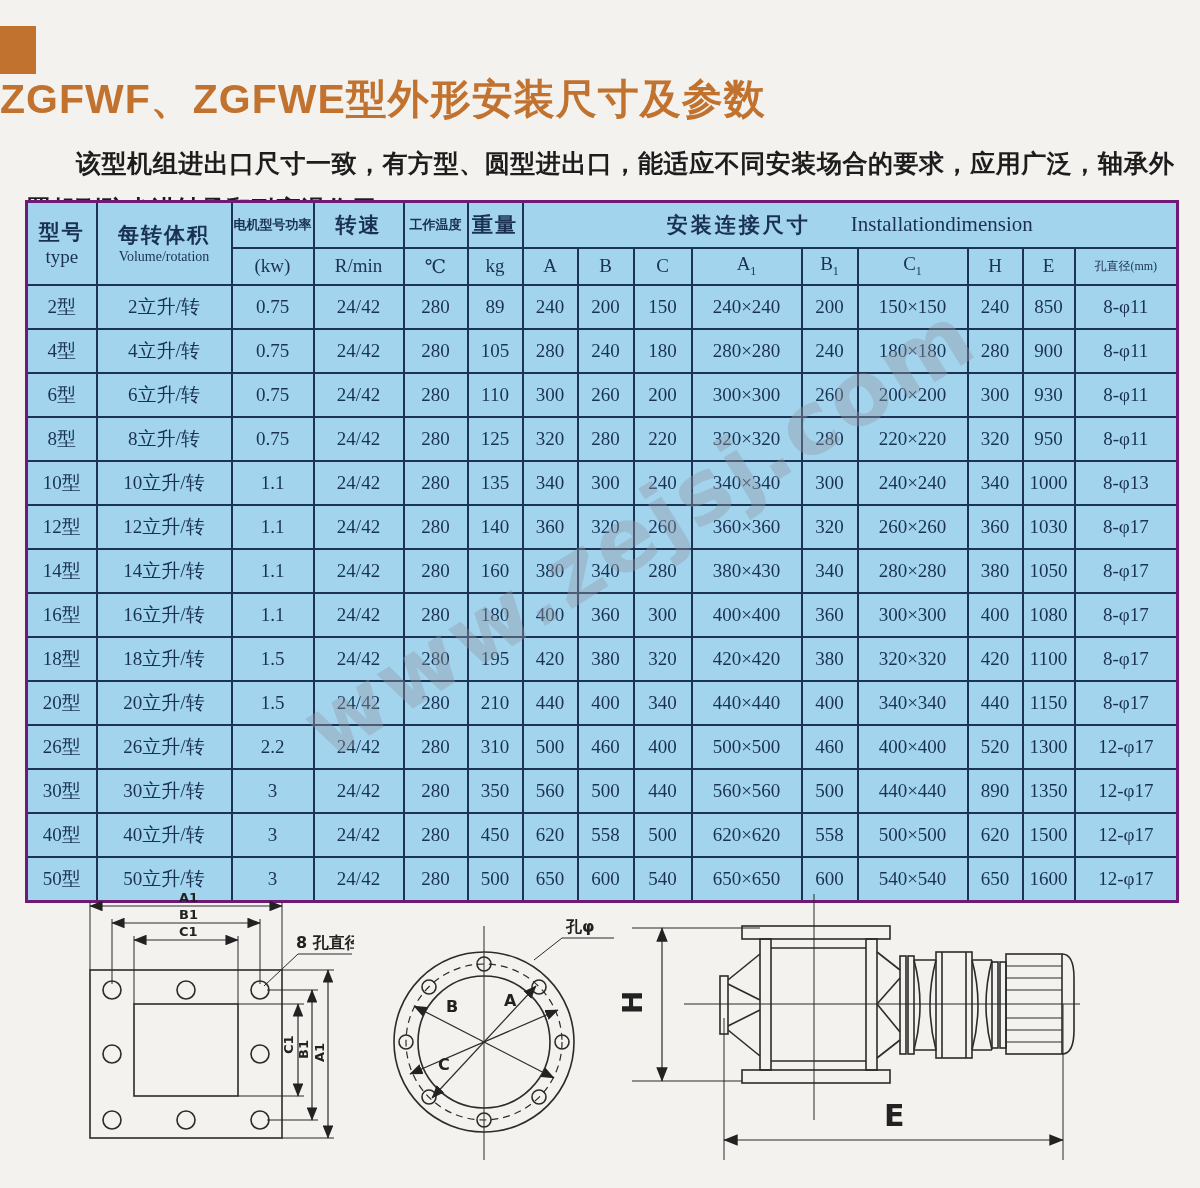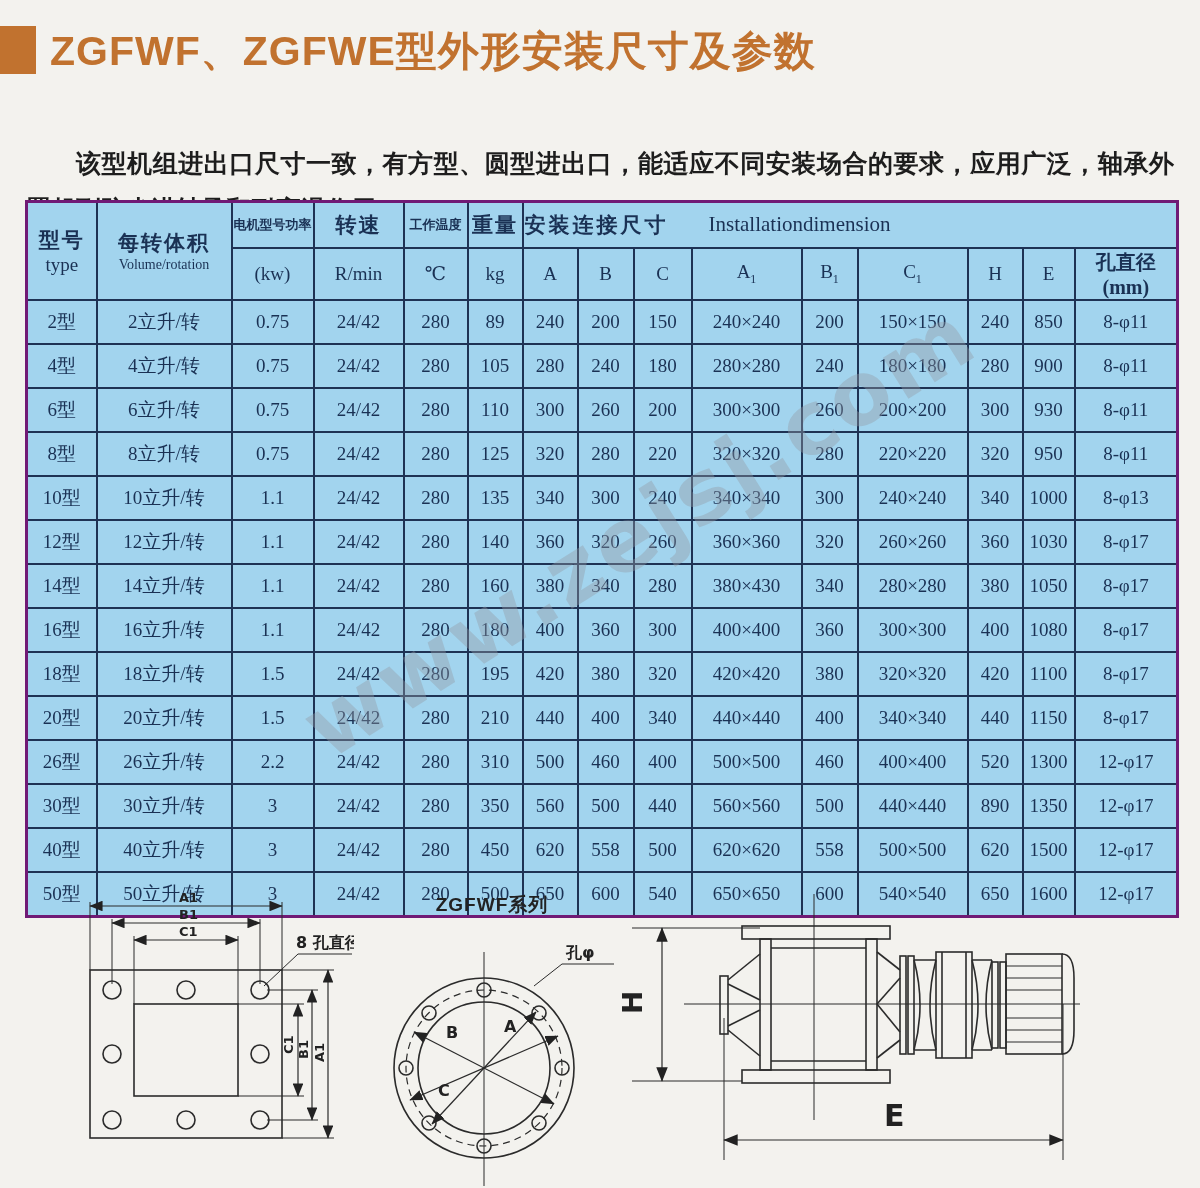--- a/index.html
+++ b/index.html
@@ -1,21 +1,21 @@
 <!DOCTYPE html>
 <html><head>
 <meta charset="utf-8">
 <style>
   html,body{margin:0;padding:0;}
   body{width:1200px;height:1188px;overflow:hidden;background:#f3f2ee;
        font-family:"Liberation Sans","DejaVu Sans",sans-serif;}
   .page{position:relative;width:1200px;height:1188px;background:#f3f2ee;}
 
   
-  .title-row{position:absolute;left:0;top:26px;display:flex;align-items:flex-start;}
+  .title-row{position:absolute;left:0;top:26px;display:flex;align-items:flex-start;flex-direction:column;}
   .title-square{width:36px;height:48px;background:#c1722f;margin-right:14px;flex:0 0 auto;}
   .page-title{font-size:41px;font-weight:bold;color:#c1722f;line-height:50px;
               letter-spacing:1px;margin:0;font-family:"Liberation Sans","DejaVu Sans",sans-serif;}
 
   
   .intro{position:absolute;left:26px;top:116px;width:1148px;font-size:25px;line-height:46px;
          color:#1d1d1d;font-weight:600;text-indent:2em;text-align:justify;
          font-family:"Liberation Serif","DejaVu Serif",serif;}
 
   
@@ -25,26 +25,26 @@
   table.spec{border:3px solid #701a75;}
   table.spec th,table.spec td{border:2px solid #1e3254;text-align:center;vertical-align:middle;
              color:#1a3154;padding:0 1px;overflow:hidden;}
   table.spec td{font-size:19px;height:42px;}
   thead tr.h1{height:46px;} thead tr.h2{height:37px;}
   .th-cn{font-size:21px;font-weight:bold;letter-spacing:2px;}
   .th-cn-sm{font-size:13px;font-weight:bold;letter-spacing:0;}
   .th-en{font-size:19px;font-weight:normal;}
   .th-en-sm{font-size:14px;font-weight:normal;}
   .th-unit{font-size:19px;font-weight:normal;}
-  .group-head{display:flex;justify-content:flex-start;align-items:center;}
+  .group-head{display:flex;justify-content:center;align-items:center;}
   .group-head .cn{font-size:21px;font-weight:bold;letter-spacing:3px;}
   .group-head .en{font-size:21px;font-weight:normal;margin-left:40px;}
   .sub-letter{font-size:19px;font-weight:normal;}
   .sub-letter sub{font-size:12px;}
-  .th-hole{font-size:20px;font-weight:bold;letter-spacing:0;}
+  .th-hole{font-size:12px;font-weight:normal;letter-spacing:0;}
 
   
   .watermark{position:absolute;left:312px;top:688px;height:96px;line-height:96px;
              font-size:88px;font-weight:bold;color:rgba(148,156,166,0.40);
              transform-origin:0 50%;transform:rotate(-32deg);letter-spacing:3px;
              pointer-events:none;z-index:5;font-family:"DejaVu Sans",sans-serif;}
 
   
   .drawings{position:absolute;left:0;top:888px;width:1200px;height:300px;}
   .drawing{position:absolute;}
@@ -421,21 +421,20 @@
         <line class="dim" x1="236" y1="112" x2="236" y2="204" marker-start="url(#m1)" marker-end="url(#m1)"></line>
         <line class="dim" x1="250" y1="98" x2="250" y2="228" marker-start="url(#m1)" marker-end="url(#m1)"></line>
         <line class="dim" x1="266" y1="78" x2="266" y2="246" marker-start="url(#m1)" marker-end="url(#m1)"></line>
         <text class="lbl" transform="rotate(-90 231 162)" x="231" y="162">C1</text>
         <text class="lbl" transform="rotate(-90 246 167)" x="246" y="167">B1</text>
         <text class="lbl" transform="rotate(-90 262 170)" x="262" y="170">A1</text>
       </svg>
     </div>
 
     <div class="drawing zgfwf">
-      <div class="d-title">ZGFWF系列</div>
       <svg width="252" height="276" viewBox="0 0 252 276">
         <defs>
           <marker id="m2" viewBox="0 0 10 8" refX="9.5" refY="4" markerWidth="11" markerHeight="9" orient="auto-start-reverse">
             <path d="M0,0 L10,4 L0,8 z" fill="#222"></path>
           </marker>
         </defs>
         <circle class="shape" cx="118" cy="150" r="90"></circle>
         <circle class="shape" cx="118" cy="150" r="66"></circle>
         <circle class="dashed" cx="118" cy="150" r="78"></circle>
 

